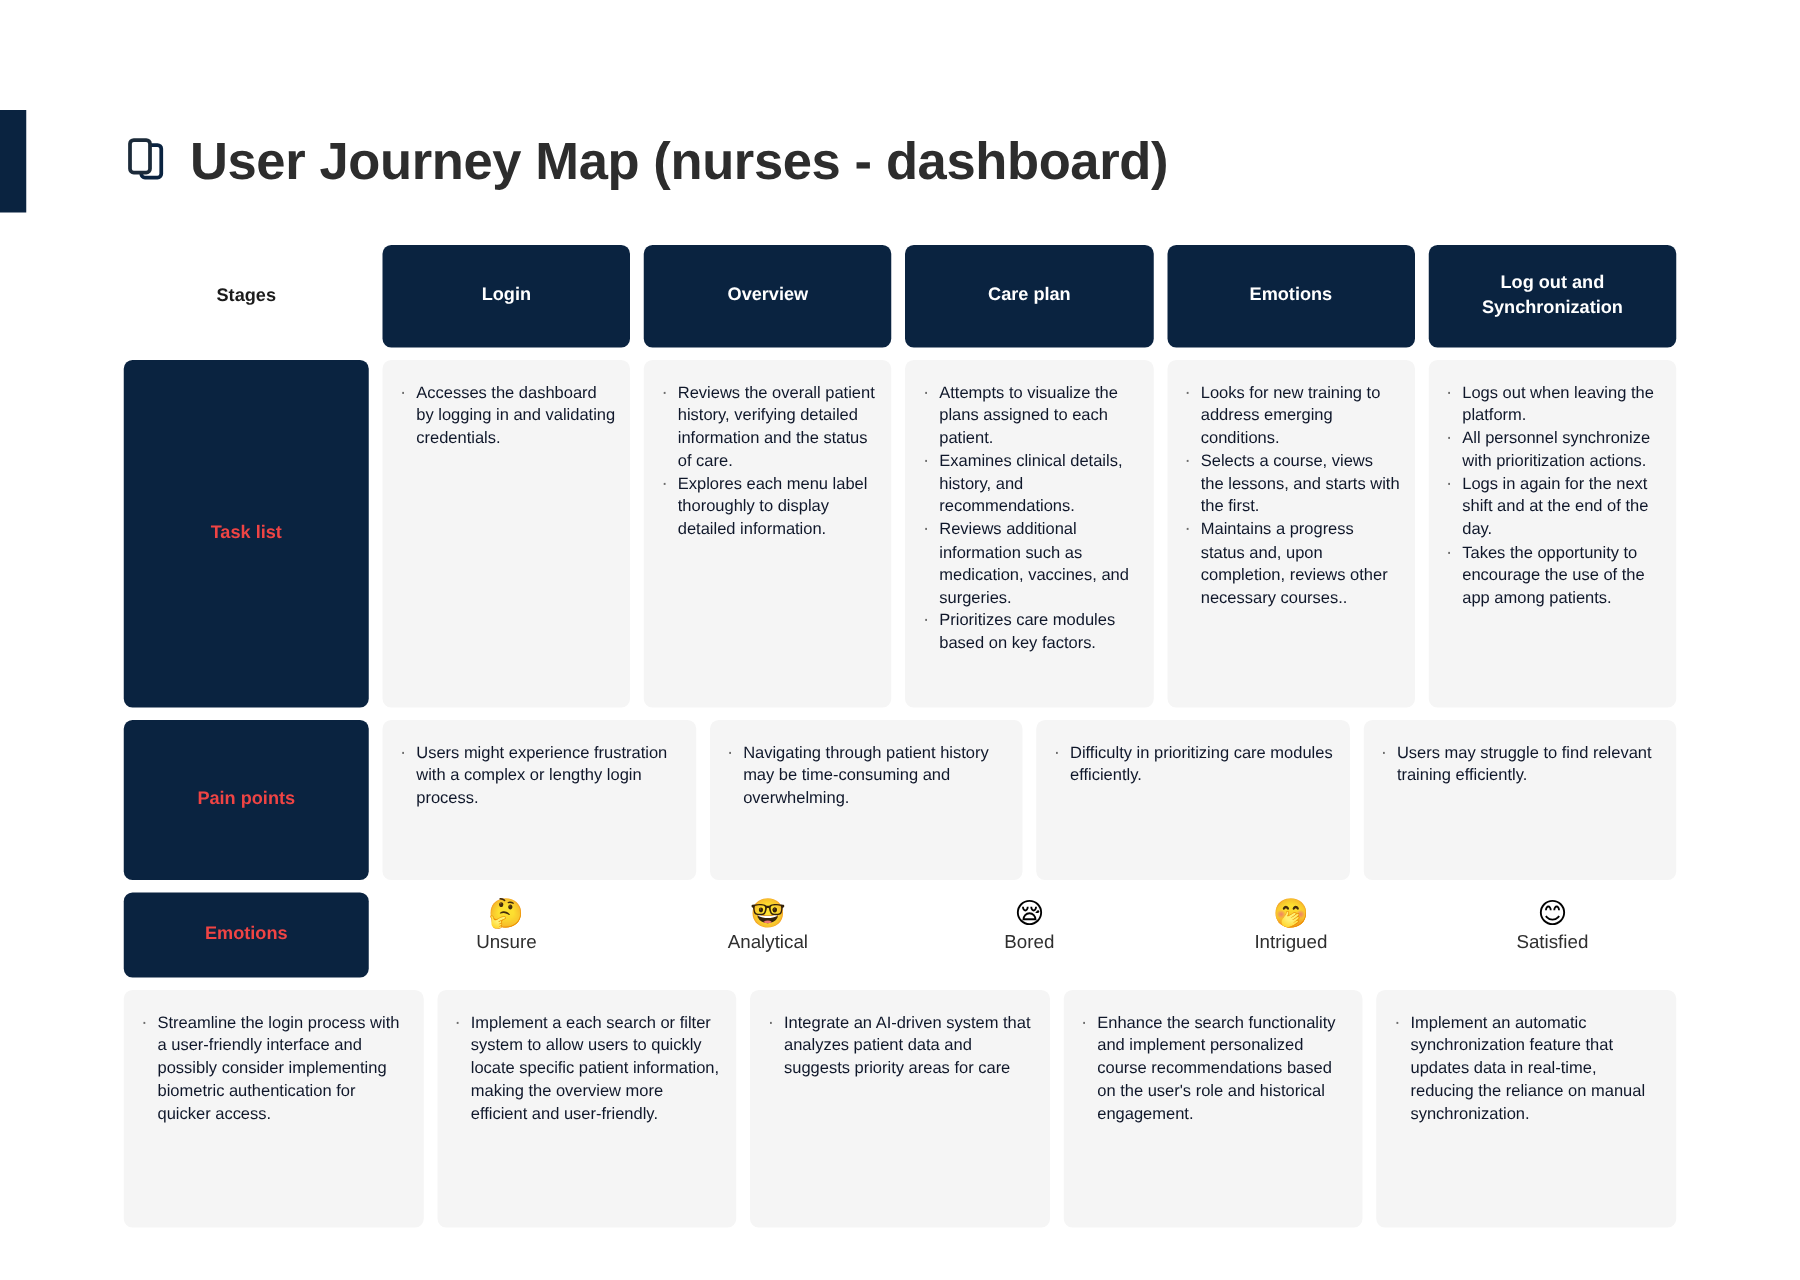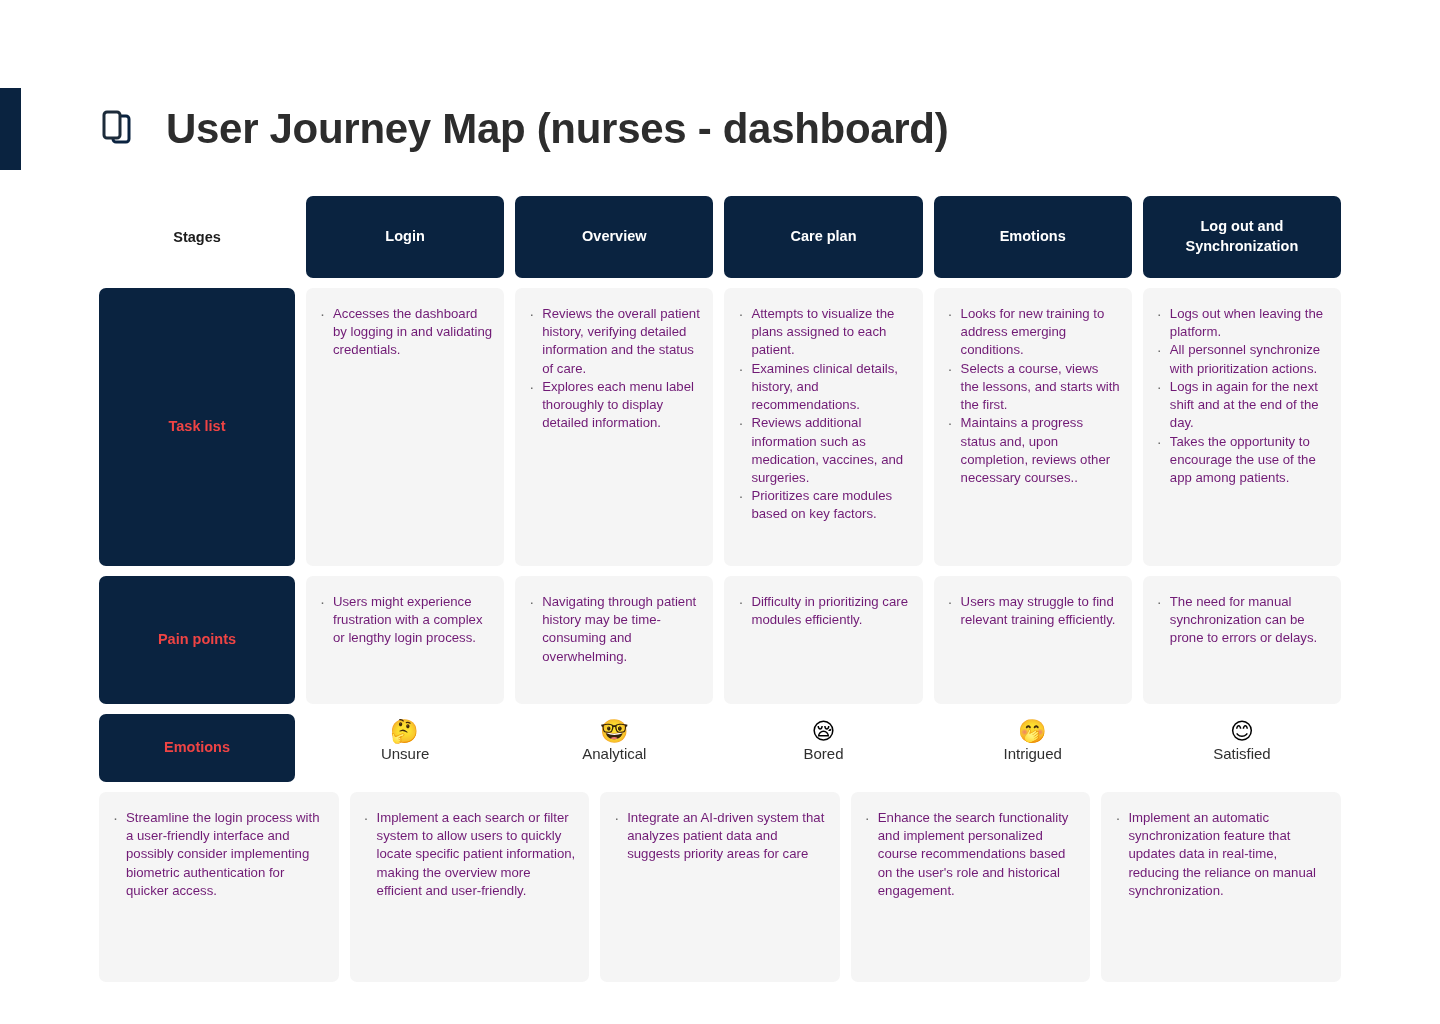--- a/index.html
+++ b/index.html
@@ -29,21 +29,21 @@
     background: #0a2340;
   }
 
   
   .header {
     position: absolute;
     left: 100px;
     top: 96px;
     display: flex;
     align-items: center;
-    gap: 32px;
+    gap: 18px;
     height: 66px;
   }
   .header-icon {
     width: 34px;
     height: 40px;
     display: block;
     flex: 0 0 auto;
   }
   .header-title {
     font-size: 42px;
@@ -129,21 +129,21 @@
   .card ul {
     list-style: none;
     margin: 0;
     padding: 0;
   }
   .card li {
     position: relative;
     padding-left: 17px;
     font-size: 13.2px;
     line-height: 1.38;
-    color: #701a75;
+    color: #0f172a;
     margin-bottom: 0;
   }
   .card li::before {
     content: "\00B7";
     position: absolute;
     left: 4px;
     top: -1px;
     font-size: 15px;
     color: #6b6b6b;
     line-height: 1.38;
@@ -251,25 +251,20 @@
       <div class="cell card">
         <ul>
             <li>Difficulty in prioritizing care modules efficiently.</li>
           </ul>
       </div>
       <div class="cell card">
         <ul>
             <li>Users may struggle to find relevant training efficiently.</li>
           </ul>
       </div>
-      <div class="cell card">
-        <ul>
-            <li>The need for manual synchronization can be prone to errors or delays.</li>
-          </ul>
-      </div>
     </div>
 
     <div class="row row-emo">
       <div class="rowlabel rowlabel-dark">Emotions</div>
       <div class="cell emo-cell">
         <span class="emo-glyph">🤔</span>
         <span class="emo-label">Unsure</span>
       </div>
       <div class="cell emo-cell">
         <span class="emo-glyph">🤓</span>

